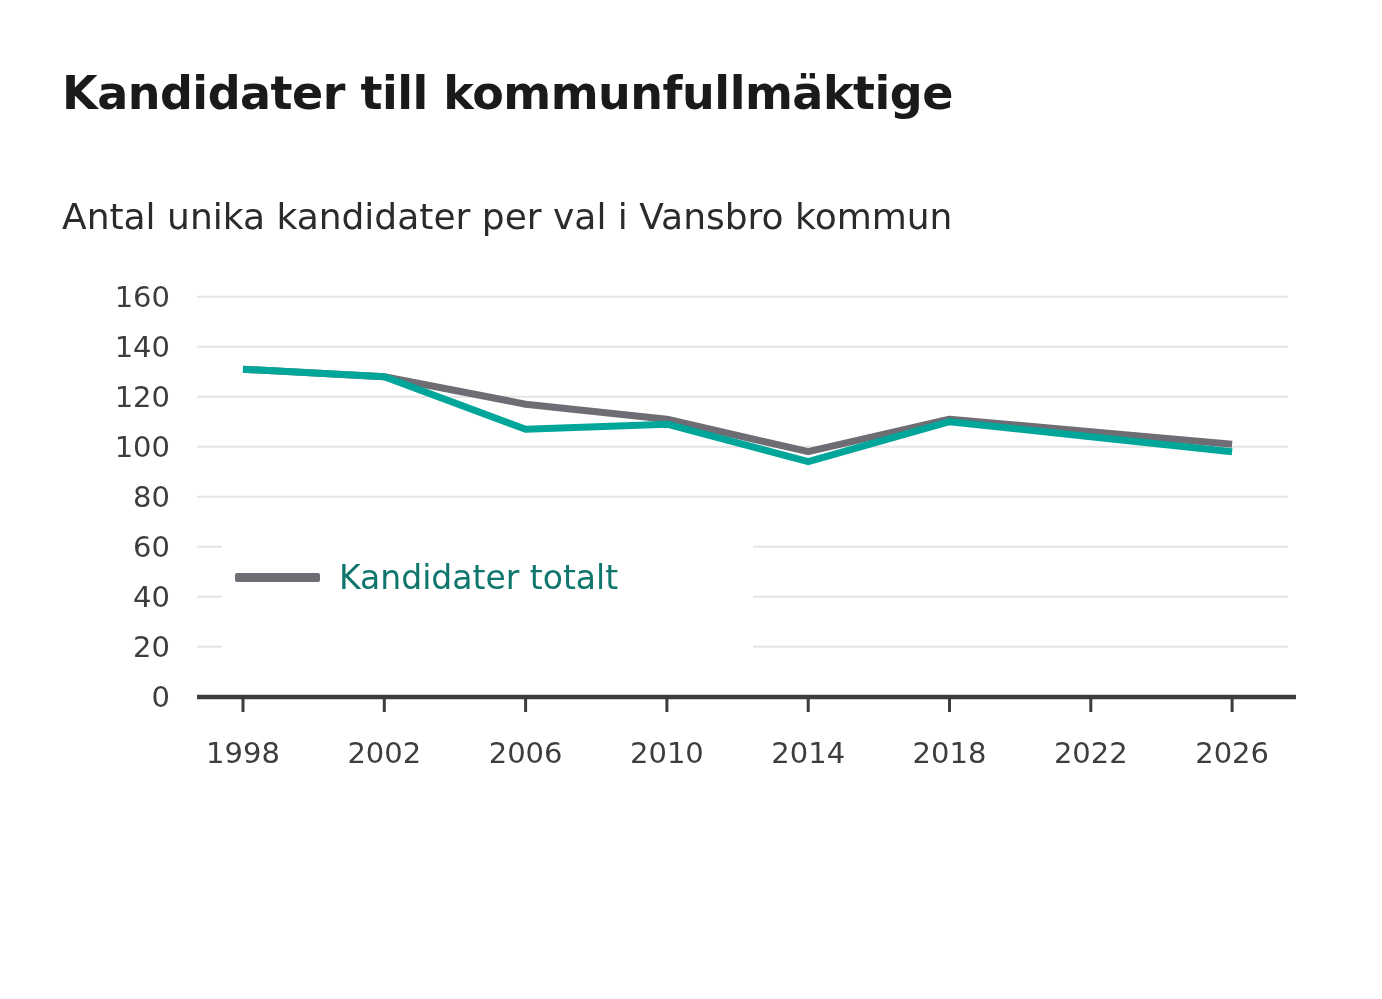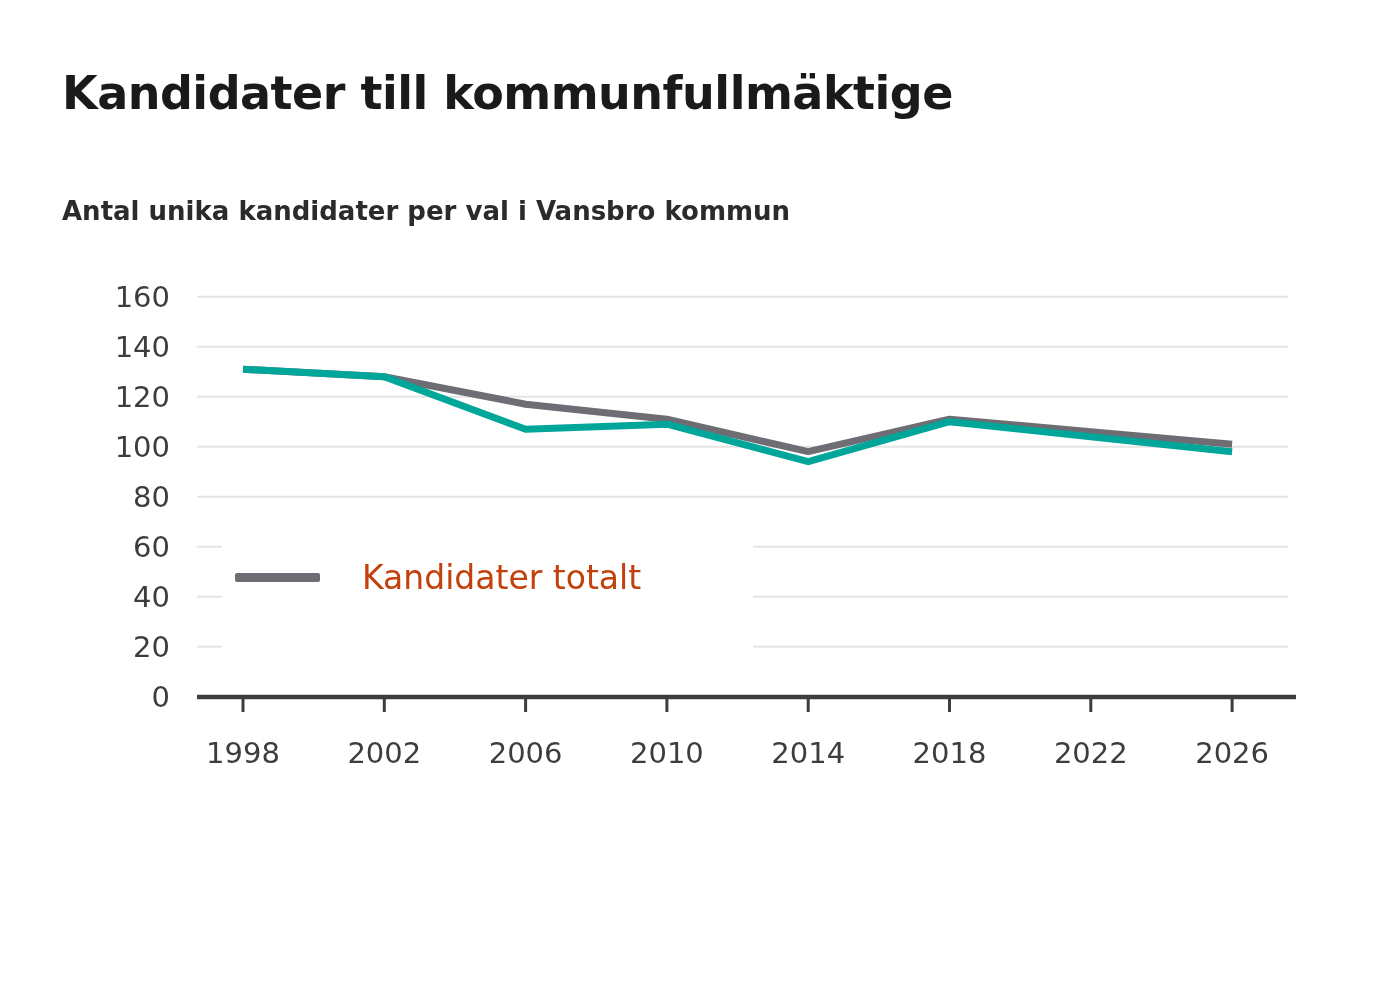--- a/index.html
+++ b/index.html
@@ -9,37 +9,37 @@
     background:#ffffff;
     font-family:"DejaVu Sans","Liberation Sans",sans-serif;
     overflow:hidden;
   }
   .chart-title{
     position:absolute;left:62px;top:66px;margin:0;
     font-size:46px;font-weight:700;color:#1a1a1a;letter-spacing:-0.5px;
   }
   .chart-subtitle{
     position:absolute;left:62px;top:196px;margin:0;
-    font-size:26px;font-weight:700;color:#2b2b2b;
+    font-size:36px;font-weight:400;color:#2b2b2b;
   }
   svg.plot{position:absolute;left:0;top:0;}
   svg.plot text{
     font-family:"DejaVu Sans","Liberation Sans",sans-serif;
     font-size:29px;fill:#3d3d3d;
   }
   .legend{
     position:absolute;left:222px;top:542px;width:531px;height:122px;
     background:#ffffff;display:flex;flex-direction:column;
     justify-content:flex-start;padding-top:7px;box-sizing:border-box;
   }
   .legend-row{
     display:flex;align-items:center;height:56px;padding-left:13px;
   }
   .swatch{width:85px;height:9px;border-radius:2px;flex:0 0 auto;}
-  .legend-label{margin-left:42px;font-size:33px;color:#c2410c;}
+  .legend-label{margin-left:19px;font-size:33px;color:#0f766e;}
   .source-line{
     position:absolute;left:62px;top:900px;
     font-size:29px;color:#8e8e8e;white-space:nowrap;
   }
   .brand{
     position:absolute;left:1008px;top:904px;
     display:flex;align-items:center;
   }
   .brand-word{
     font-size:39px;font-weight:700;letter-spacing:-1px;

